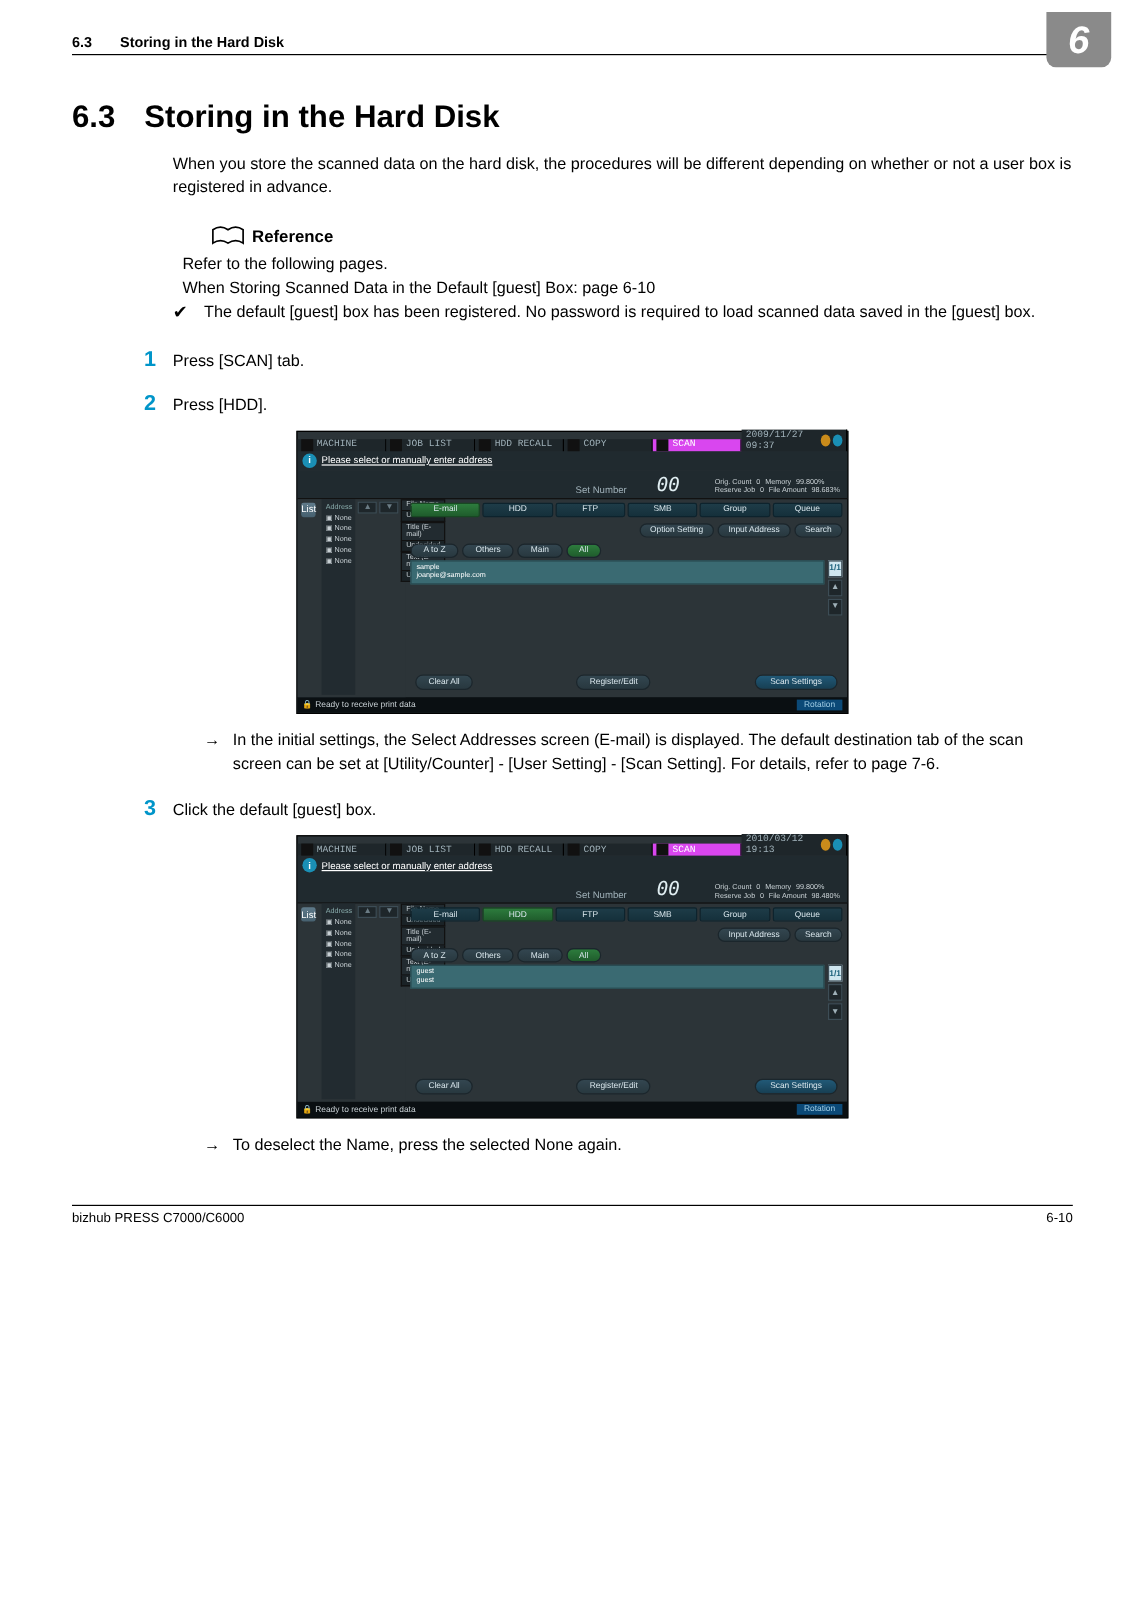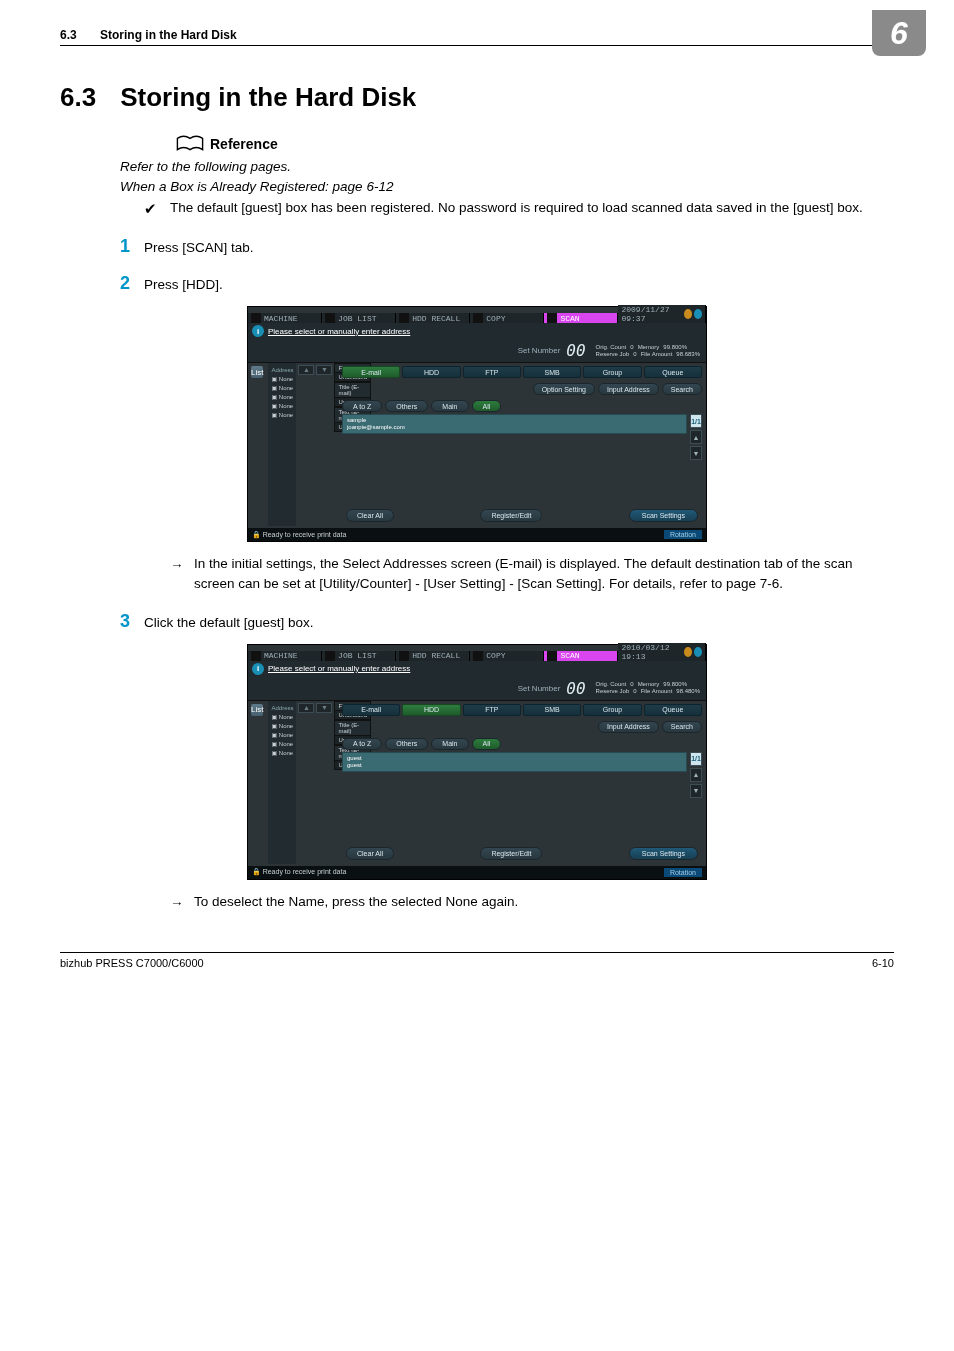--- a/index.html
+++ b/index.html
@@ -22,21 +22,21 @@
     color: #fff; font-size: 32px; font-weight: bold; font-style: italic;
   }
 
   h1.section-title { font-size: 26px; margin: 36px 0 12px 0; }
   h1.section-title .num { margin-right: 24px; }
 
   .body-text { margin-left: 84px; font-size: 13.5px; line-height: 1.45; }
 
   .ref-head { margin: 22px 0 4px 84px; display: flex; align-items: center; font-weight: bold; font-size: 14px; padding-left: 32px; }
   .ref-icon { width: 28px; height: 18px; margin-right: 6px; }
-  .ref-body { margin-left: 60px; font-style: italic; font-size: 13.5px; line-height: 1.5; }
+  .ref-body { margin-left: 92px; font-size: 13.5px; line-height: 1.5; }
 
   h2.subsection { margin: 28px 0 10px 84px; font-size: 18px; }
 
   .bullet { margin-left: 84px; display: flex; font-size: 13.5px; line-height: 1.5; }
   .bullet .mark { width: 26px; flex-shrink: 0; color: #000; font-size: 15px; }
 
   .step { display: flex; margin: 16px 0 6px 60px; font-size: 13.5px; align-items: baseline; }
   .step .snum { width: 24px; color: #0095c9; font-size: 18px; font-weight: bold; }
   .step .stext { flex: 1; }
 
@@ -52,21 +52,21 @@
     background: #1e262a; border-right: 1px solid #000; color: #9fb0b8;
   }
   .shot .tab .tico { width: 10px; height: 10px; background:#111; display:inline-block; }
   .shot .tab.active { background: #d946ef; color: #fff; }
   .shot .timestamp { flex: 1.2; display:flex; align-items:center; justify-content:flex-end; padding-right:3px; gap:2px; }
   .shot .timestamp .dot { width:10px; height:10px; border-radius:50%; display:inline-block; }
 
   .shot .headrow { display:flex; align-items:center; padding:2px 4px; background:#202a2f; }
   .shot .headrow .info { width:12px; height:12px; border-radius:50%; background:#1a8fb5; color:#fff; display:flex; align-items:center; justify-content:center; font-weight:bold; margin-right:4px; }
   .shot .headrow .prompt { color:#fff; flex:1;text-decoration:underline; }
-  .shot .countrow { display:flex; align-items:center; padding:2px 6px; background:#202a2f; border-bottom:1px solid #111; }
+  .shot .countrow { display:flex; align-items:flex-end; padding:2px 6px; background:#202a2f; border-bottom:1px solid #111;gap:19px; }
   .shot .countrow .setlbl { margin-left:auto; margin-right:6px; color:#9fb0b8; }
   .shot .countrow .bignum { font-family: monospace; font-style: italic; font-size:16px; color:#e0eef2; margin-right:10px; }
   .shot .countrow .rightblock { display:flex; flex-direction:column; line-height:1.1; font-size:6px; }
   .shot .countrow .rightblock .r { display:flex; gap:4px; }
 
   .shot .mainrow { display:flex; }
   .shot .side {
     width: 90px; background:#2c3438; display:flex; flex-direction:row;
   }
   .shot .side .listbtn { margin:3px; height:12px; background: linear-gradient(#5f7a8a,#46606f); border-radius:2px; color:#fff; display:flex; align-items:center; justify-content:center; }
@@ -115,30 +115,31 @@
     <div class="top-left">
       <span class="secnum">6.3</span>
       <span>Storing in the Hard Disk</span>
     </div>
   </div>
 
   <h1 class="section-title">
     <span class="num">6.3</span><span>Storing in the Hard Disk</span>
   </h1>
 
+  <p class="body-text">When you store the scanned data on the hard disk, the procedures  will be different depending on whether or not a user box is registered in advance.</p>
 
   <div class="ref-head">
     <svg class="ref-icon" viewBox="0 0 40 24">
         <path d="M2 4 C8 0 14 0 20 4 C26 0 32 0 38 4 V20 C32 16 26 16 20 20 C14 16 8 16 2 20 Z" fill="none" stroke="#000" stroke-width="2"></path>
       </svg>
     <span>Reference</span>
   </div>
   <div class="ref-body">
     <div>Refer to the following pages.</div>
-    <div>When a Box is Already Registered: page 6-12</div>
+    <div>When Storing Scanned Data in the Default [guest] Box: page 6-10</div>
   </div>
 
 
   <div class="bullet">
     <div class="mark">✔</div>
     <div>The default [guest] box has been registered. No password is required to load scanned data saved in the [guest] box.</div>
   </div>
 
   <div class="step">
     <div class="snum">1</div>

